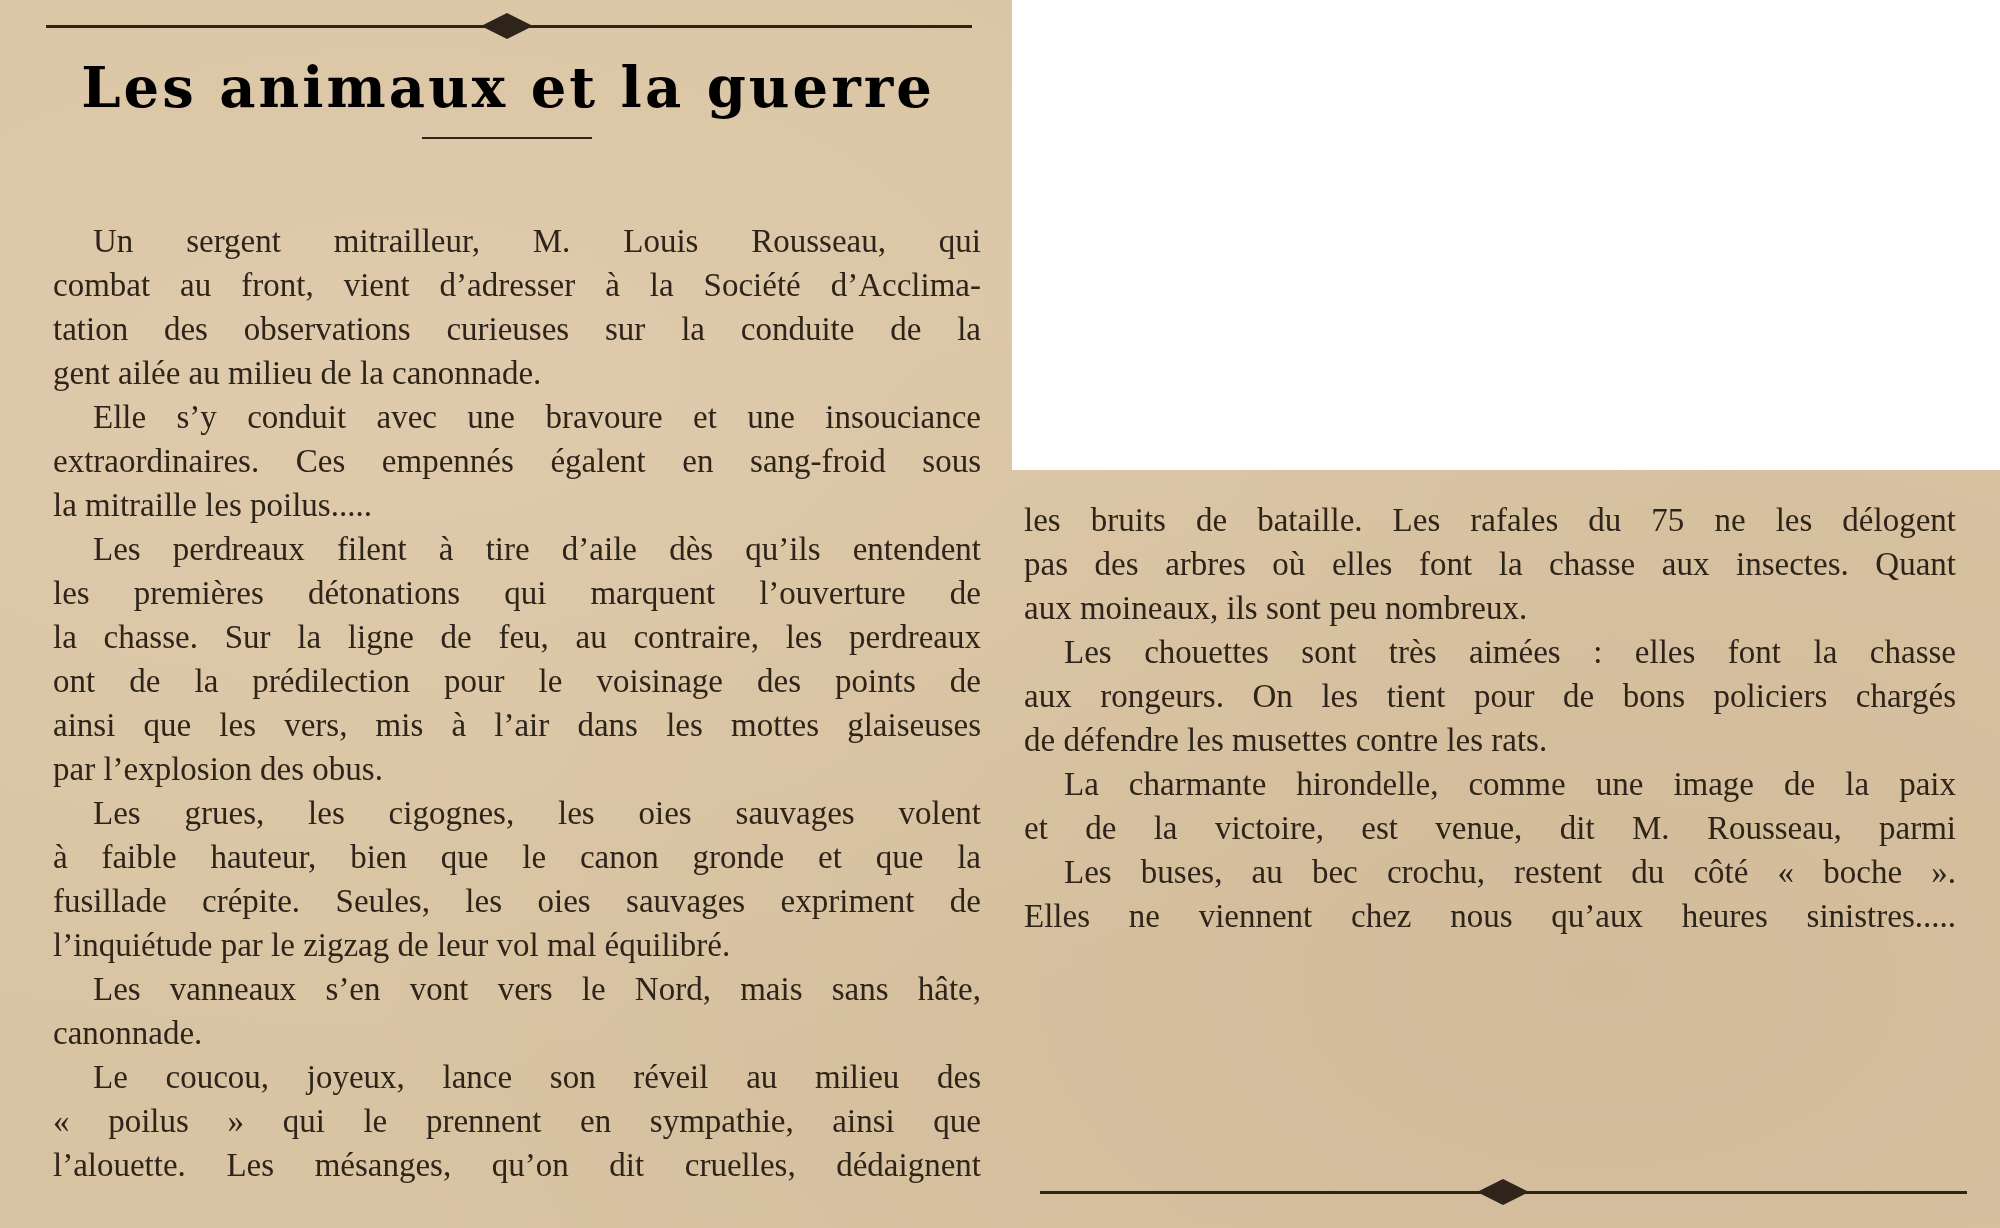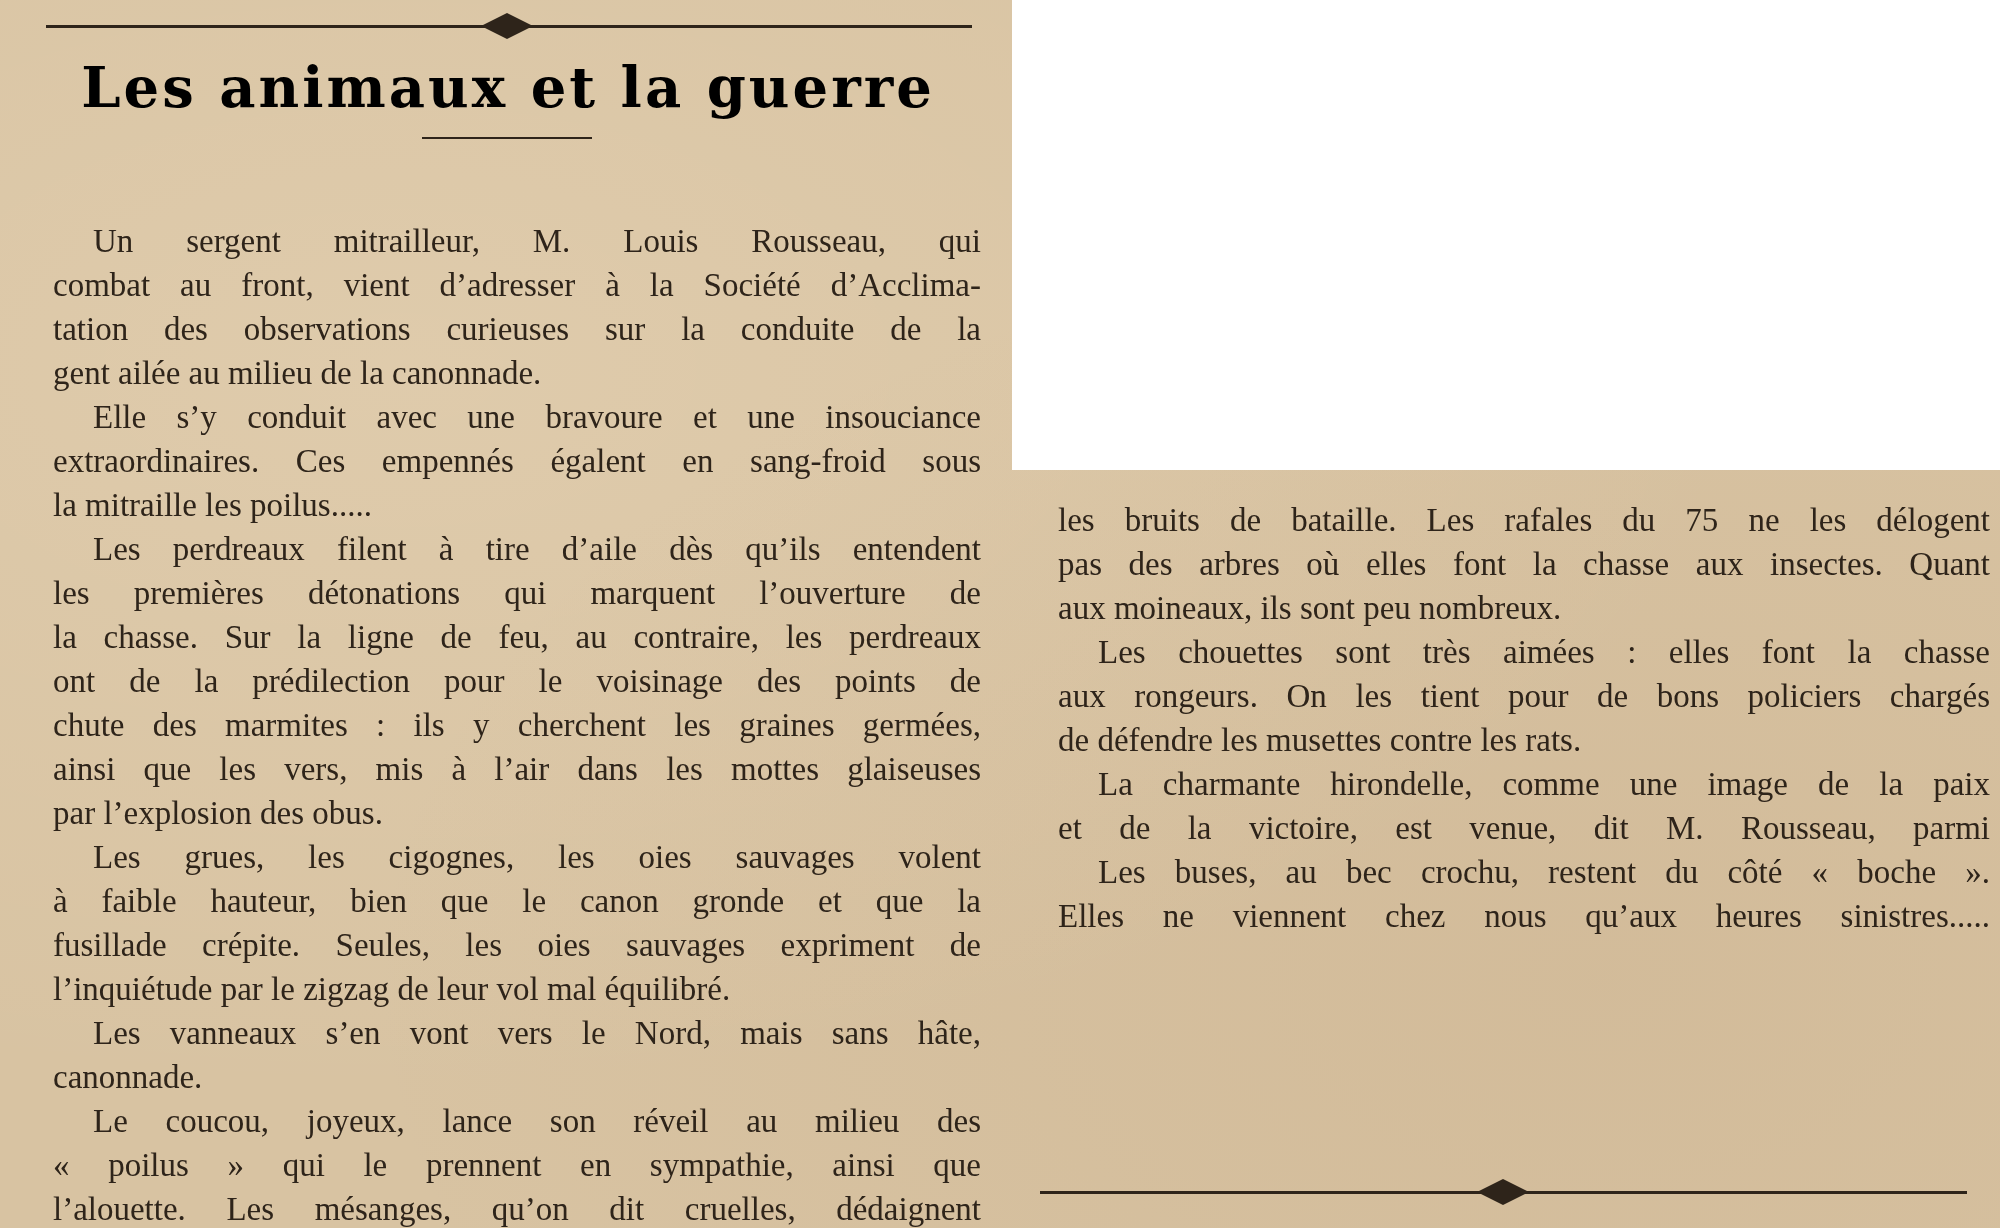--- a/index.html
+++ b/index.html
@@ -39,21 +39,21 @@
     color: #000000;
   }
   .column {
     position: absolute;
     font-size: 33px;
     line-height: 44px;
     text-align: justify;
     text-align-last: auto;
   }
   .column.left { left: 53px; width: 928px; top: 176px; margin-top: 43px; }
-  .column.right { left: 1058px; width: 932px; top: 498px; }
+  .column.right { left: 1024px; width: 932px; top: 498px; }
   .line { display: block; text-align: justify; text-align-last: justify; white-space: nowrap; }
   .line.last { text-align-last: left; }
   .line.indent { padding-left: 40px; }
 </style>
 </head>
 <body>
 
 <div class="paper"></div>
 <div class="white-block"></div>
 
@@ -76,21 +76,20 @@
   <div>
     <span class="line indent">Elle s’y conduit avec une bravoure et une insouciance</span>
     <span class="line">extraordinaires. Ces empennés égalent en sang-froid sous</span>
     <span class="line last">la mitraille les poilus.....</span>
   </div>
   <div>
     <span class="line indent">Les perdreaux filent à tire d’aile dès qu’ils entendent</span>
     <span class="line">les premières détonations qui marquent l’ouverture de</span>
     <span class="line">la chasse. Sur la ligne de feu, au contraire, les perdreaux</span>
     <span class="line">ont de la prédilection pour le voisinage des points de</span>
-    <span class="line">chute des marmites : ils y cherchent les graines germées,</span>
     <span class="line">ainsi que les vers, mis à l’air dans les mottes glaiseuses</span>
     <span class="line last">par l’explosion des obus.</span>
   </div>
   <div>
     <span class="line indent">Les grues, les cigognes, les oies sauvages volent</span>
     <span class="line">à faible hauteur, bien que le canon gronde et que la</span>
     <span class="line">fusillade crépite. Seules, les oies sauvages expriment de</span>
     <span class="line last">l’inquiétude par le zigzag de leur vol mal équilibré.</span>
   </div>
   <div>

